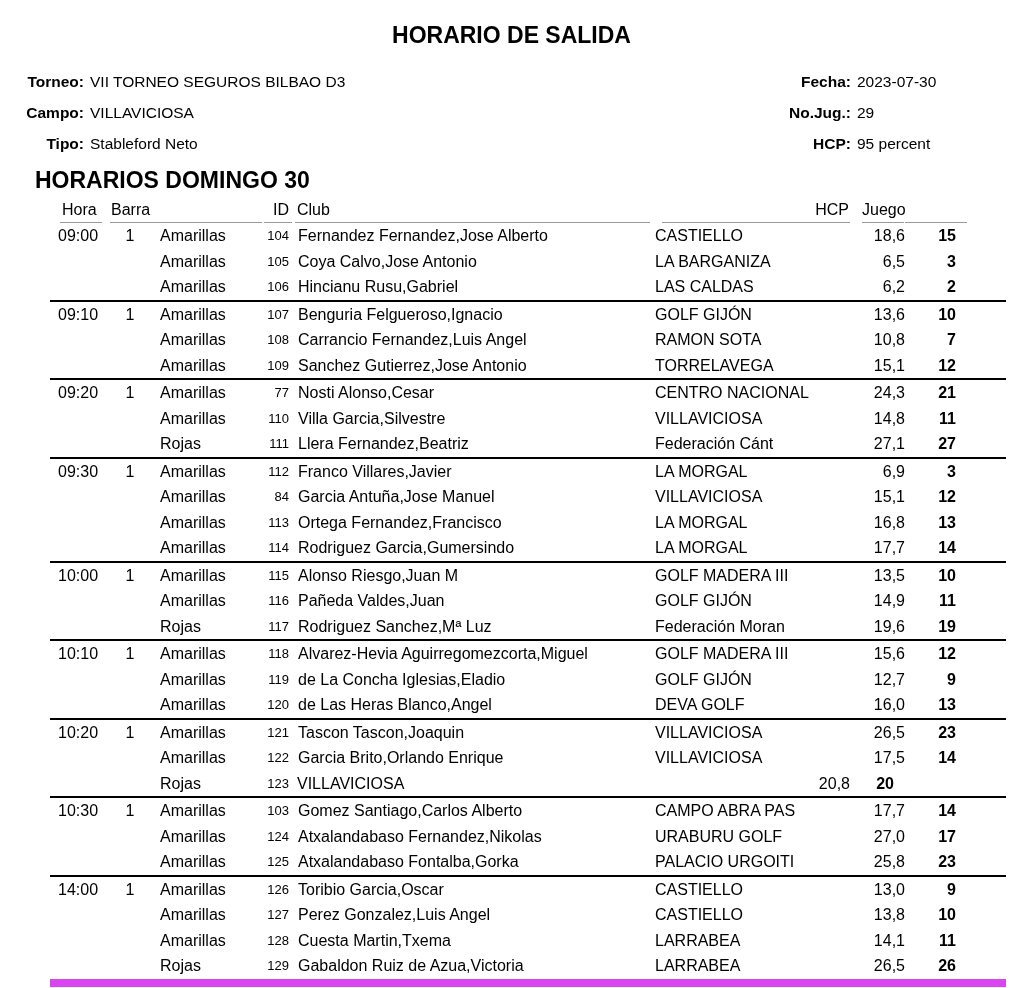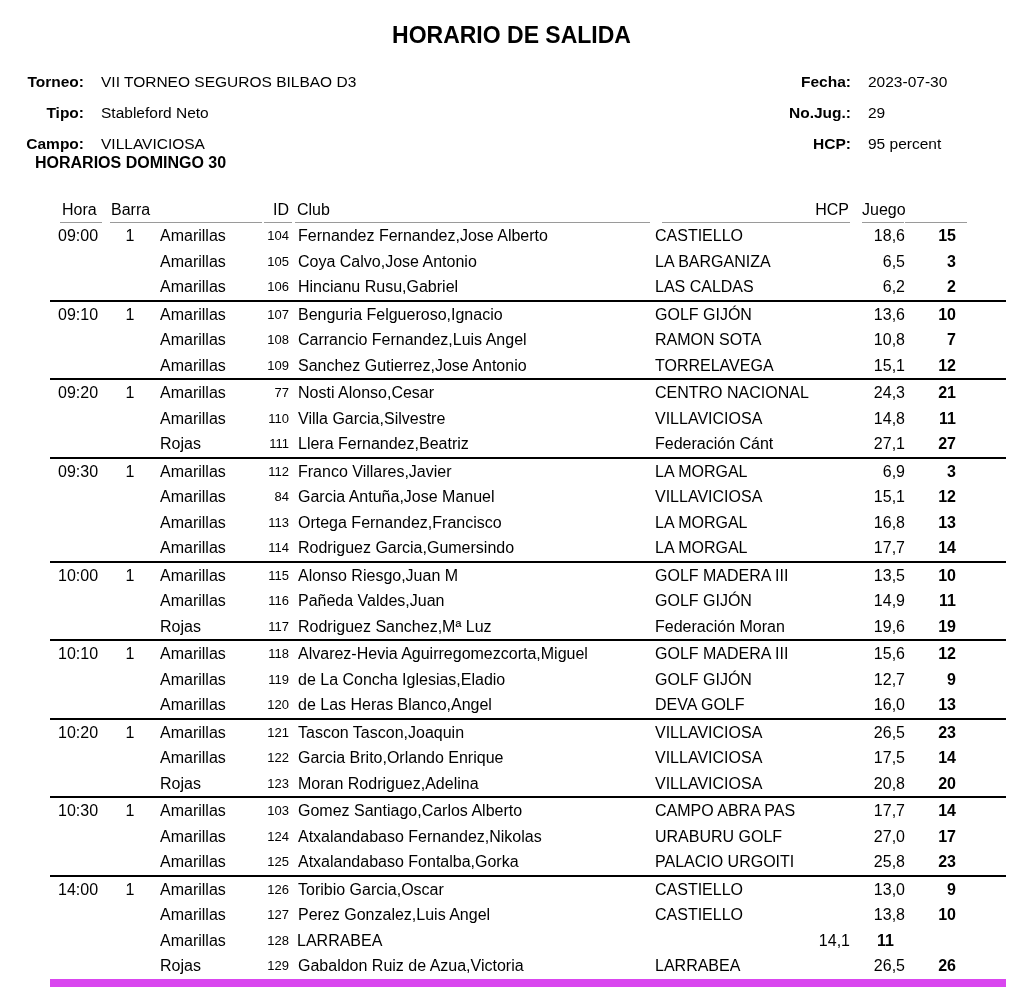--- a/index.html
+++ b/index.html
@@ -9,25 +9,25 @@
   .title {
     position: absolute; top: 24px; left: 0; width: 1023px;
     text-align: center; font-size: 23px; font-weight: bold; line-height: 22px;
   }
 
   .meta-left { position: absolute; top: 66px; left: 0; }
   .meta-right { position: absolute; top: 66px; left: 700px; }
   .meta-row { line-height: 31px; font-size: 15.5px; white-space: nowrap; }
   .meta-left .meta-label { display: inline-block; width: 84px; text-align: right; font-weight: bold; }
   .meta-right .meta-label { display: inline-block; width: 151px; text-align: right; font-weight: bold; }
-  .meta-value { margin-left: 17px; }
+  .meta-value { margin-left: 6px; }
 
   .section-heading {
-    position: absolute; top: 154px; left: 35px;
-    font-size: 16px; font-weight: bold; line-height: 18px;
+    position: absolute; top: 171px; left: 35px;
+    font-size: 23px; font-weight: bold; line-height: 18px;
   }
 
   .schedule-table { position: absolute; top: 198px; left: 50px; width: 956px; }
 
   .thead {
     display: grid;
     grid-template-columns: 55px 157px 30px 358px 200px 55px 62px 39px;
     height: 25px; font-size: 16px; line-height: 23px;
   }
   .thead > div { border-bottom: 1px solid #9a9a9a; white-space: nowrap; }
@@ -61,24 +61,24 @@
 </head>
 <body>
 
 <div class="title">HORARIO DE SALIDA</div>
 
 <div class="meta-left">
   <div class="meta-row">
     <span class="meta-label">Torneo:</span><span class="meta-value">VII TORNEO SEGUROS BILBAO D3</span>
   </div>
   <div class="meta-row">
+    <span class="meta-label">Campo:</span><span class="meta-value">VILLAVICIOSA</span>
+  </div>
+  <div class="meta-row">
     <span class="meta-label">Tipo:</span><span class="meta-value">Stableford Neto</span>
-  </div>
-  <div class="meta-row">
-    <span class="meta-label">Campo:</span><span class="meta-value">VILLAVICIOSA</span>
   </div>
 </div>
 
 <div class="meta-right">
   <div class="meta-row">
     <span class="meta-label">Fecha:</span><span class="meta-value">2023-07-30</span>
   </div>
   <div class="meta-row">
     <span class="meta-label">No.Jug.:</span><span class="meta-value">29</span>
   </div>
@@ -342,21 +342,20 @@
           <div class="cell-club">VILLAVICIOSA</div>
           <div class="cell-hcp">17,5</div>
           <div class="cell-juego">14</div>
           <div class="cell-spacer"></div>
         </div>
         <div class="table-row">
           <div class="cell-hora"></div>
           <div class="cell-barra"></div>
           <div class="cell-color">Rojas</div>
           <div class="cell-id">123</div>
-          <div class="cell-name">Moran Rodriguez,Adelina</div>
           <div class="cell-club">VILLAVICIOSA</div>
           <div class="cell-hcp">20,8</div>
           <div class="cell-juego">20</div>
           <div class="cell-spacer"></div>
         </div>
       </div>
       <div class="tee-time-group">
         <div class="table-row">
           <div class="cell-hora">10:30</div>
           <div class="cell-barra">1</div>
@@ -412,20 +411,21 @@
           <div class="cell-club">CASTIELLO</div>
           <div class="cell-hcp">13,8</div>
           <div class="cell-juego">10</div>
           <div class="cell-spacer"></div>
         </div>
         <div class="table-row">
           <div class="cell-hora"></div>
           <div class="cell-barra"></div>
           <div class="cell-color">Amarillas</div>
           <div class="cell-id">128</div>
+          <div class="cell-name">Cuesta Martin,Txema</div>
           <div class="cell-club">LARRABEA</div>
           <div class="cell-hcp">14,1</div>
           <div class="cell-juego">11</div>
           <div class="cell-spacer"></div>
         </div>
         <div class="table-row">
           <div class="cell-hora"></div>
           <div class="cell-barra"></div>
           <div class="cell-color">Rojas</div>
           <div class="cell-id">129</div>

